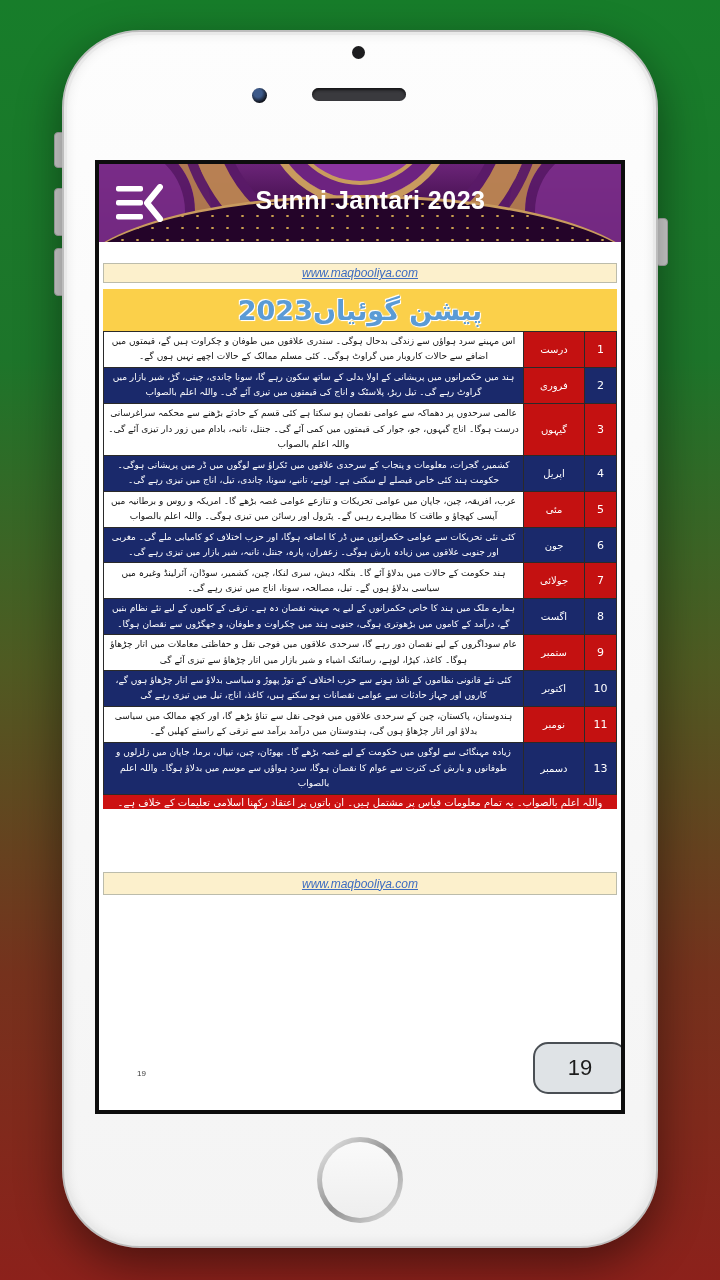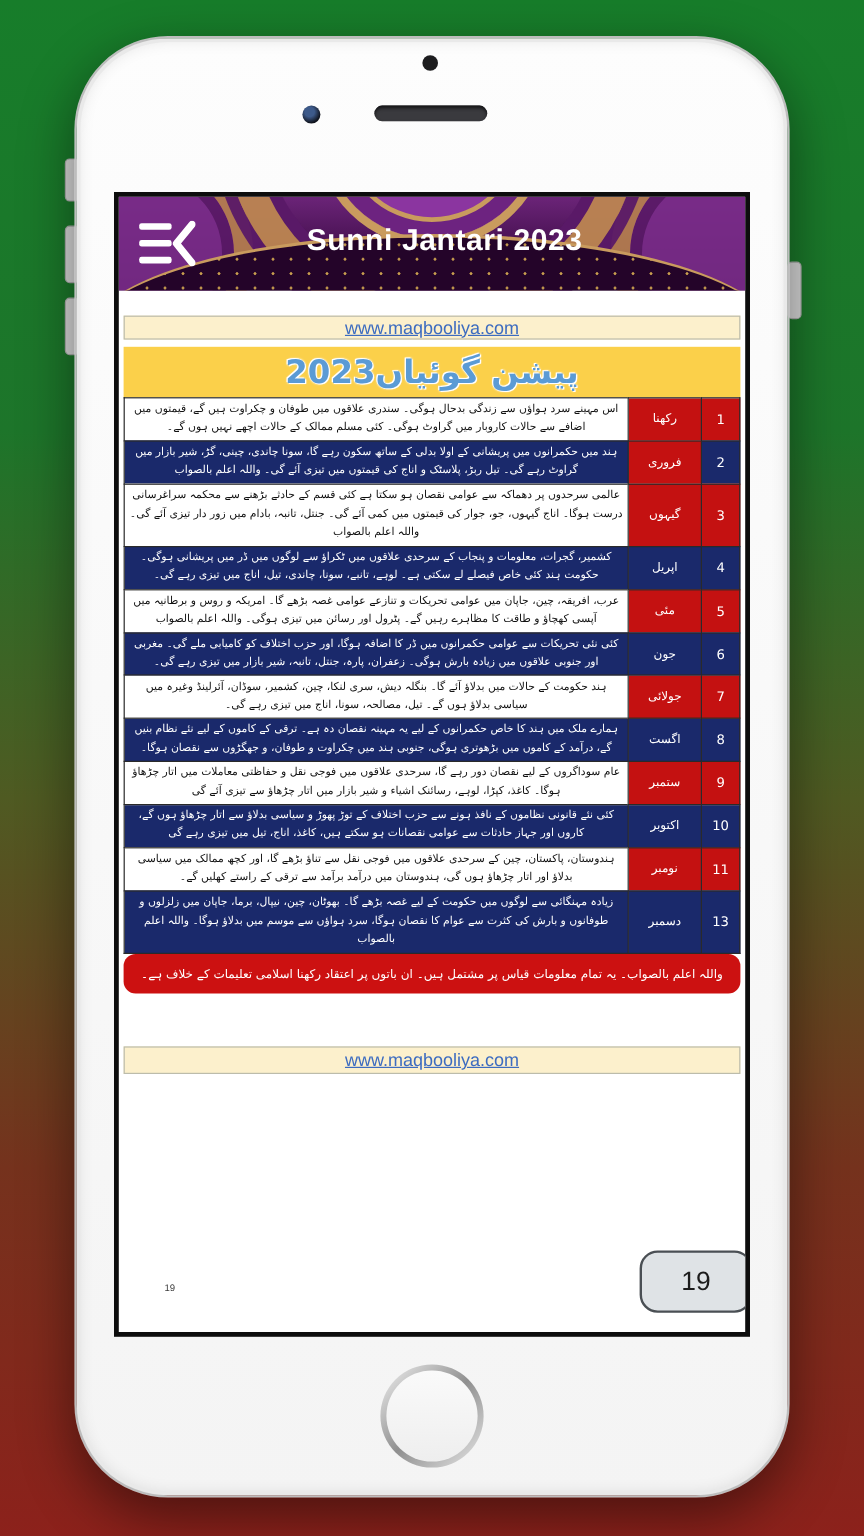--- a/index.html
+++ b/index.html
@@ -42,39 +42,39 @@
   .m-side.l{left:-70px;} .m-side.r{right:-70px;}
   .m-arch{position:absolute;left:50%;transform:translateX(-50%);bottom:-42px;width:580px;height:86px;
     border-radius:50% 50% 0 0 / 100% 100% 0 0;background:#240429;border-top:3px solid #c99b5e;
     background-image:radial-gradient(#caa04f 1px,transparent 1.6px);background-size:15px 12px;}
   .hdr-title{position:absolute;left:0;right:0;top:22px;text-align:center;color:#ffffff;
     font-size:25px;font-weight:600;letter-spacing:.5px;z-index:5;padding-left:21px;}
   .menu-btn{position:absolute;left:16px;top:20px;width:48px;height:38px;z-index:6;cursor:pointer;background:none;border:none;padding:0;}
   
   .link-banner{position:absolute;left:4px;width:514px;background:#fcf0cc;border:1px solid #bcbcab;
     box-sizing:border-box;display:flex;align-items:center;justify-content:center;}
-  .link-banner a{color:#3d6cc0;font-size:15px;text-decoration:underline;}
+  .link-banner a{color:#3d6cc0;font-size:12px;text-decoration:underline;font-style:italic;}
   .yellow-banner{position:absolute;left:4px;top:125px;width:514px;height:42px;background:#fbd04a;
     display:flex;align-items:center;justify-content:center;}
   .yellow-banner .t{font-family:"DejaVu Sans",sans-serif;font-size:27px;font-weight:bold;color:#5b9bd5;
     text-shadow:0 0 2px #fff,0 0 2px #fff,1px 1px 0 #fff,-1px -1px 0 #fff;direction:rtl;}
   
   table.pred{position:absolute;left:4px;top:167px;width:514px;height:464px;border-collapse:collapse;
     table-layout:fixed;direction:rtl;}
   table.pred td{border:1px solid #2a2a2a;padding:1px 4px;vertical-align:middle;
     font-family:"DejaVu Sans",sans-serif;}
   td.c-num{width:23px;text-align:center;color:#fff;font-size:11px;font-family:"Liberation Sans",sans-serif;}
   td.c-month{width:52px;text-align:center;color:#fff;font-size:10px;}
   td.c-text{text-align:center;font-size:9px;line-height:1.7;direction:rtl;margin-top:18px;}
   tr.light td.c-text{background:#ffffff;color:#111;}
   tr.dark td.c-text{background:#1a296b;color:#ffffff;}
   .bg-red{background:#c41111;} .bg-navy{background:#1a296b;}
   
-  .footer-bar{position:absolute;left:4px;top:631px;width:514px;height:33px;background:#cc1111;
-    display:flex;align-items:center;justify-content:center;border-radius:10px;}
+  .footer-bar{position:absolute;left:4px;top:631px;width:514px;height:14px;background:#cc1111;
+    display:flex;align-items:center;justify-content:center;}
   .footer-bar span{color:#fff;font-size:10px;direction:rtl;font-family:"DejaVu Sans",sans-serif;}
   
   .page-note{position:absolute;left:38px;top:905px;font-size:8px;color:#3c3c3c;}
   .page-btn{position:absolute;right:-6px;top:878px;width:94px;height:52px;background:#dfe3e6;
     border:2px solid #4a4f54;border-radius:15px;display:flex;align-items:center;justify-content:center;
     font-size:22px;color:#1c1c1c;cursor:pointer;box-sizing:border-box;}
 </style>
 </head>
 <body>
 
@@ -115,21 +115,21 @@
   </div>
 
   <div class="yellow-banner">
     <span class="t">پیشن گوئیاں2023</span>
   </div>
 
   <table class="pred">
     <tbody>
         <tr class="light">
           <td class="c-num bg-red">1</td>
-          <td class="c-month bg-red">رکھنا</td>
+          <td class="c-month bg-red">درست</td>
           <td class="c-text" lang="ur">اس مہینے سرد ہواؤں سے زندگی بدحال ہوگی۔ سندری علاقوں میں طوفان و چکراوت ہیں گے، قیمتوں میں اضافے سے حالات کاروبار میں گراوٹ ہوگی۔ کئی مسلم ممالک کے حالات اچھے نہیں ہوں گے۔</td>
         </tr>
         <tr class="dark">
           <td class="c-num bg-navy">2</td>
           <td class="c-month bg-red">فروری</td>
           <td class="c-text" lang="ur">ہند میں حکمرانوں میں پریشانی کے اولا بدلی کے ساتھ سکون رہے گا، سونا چاندی، چینی، گڑ، شیر بازار میں گراوٹ رہے گی۔ تیل ربڑ، پلاسٹک و اناج کی قیمتوں میں تیزی آئے گی۔ واللہ اعلم بالصواب</td>
         </tr>
         <tr class="light">
           <td class="c-num bg-red">3</td>
           <td class="c-month bg-red">گیہوں</td>

